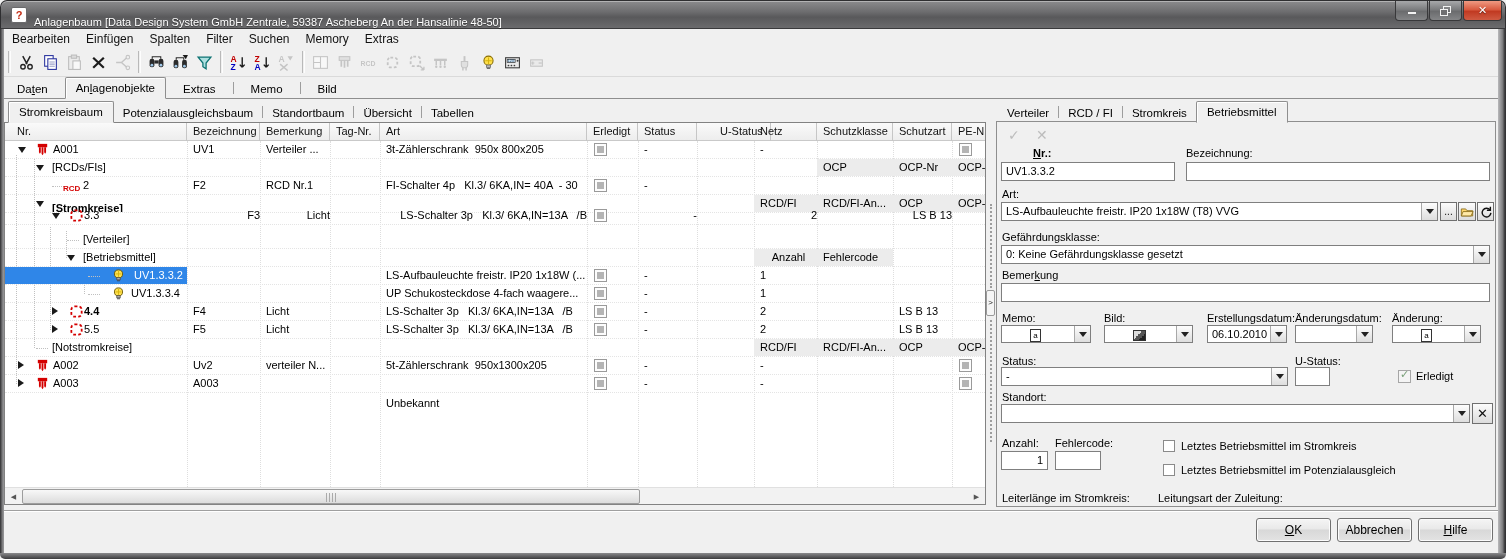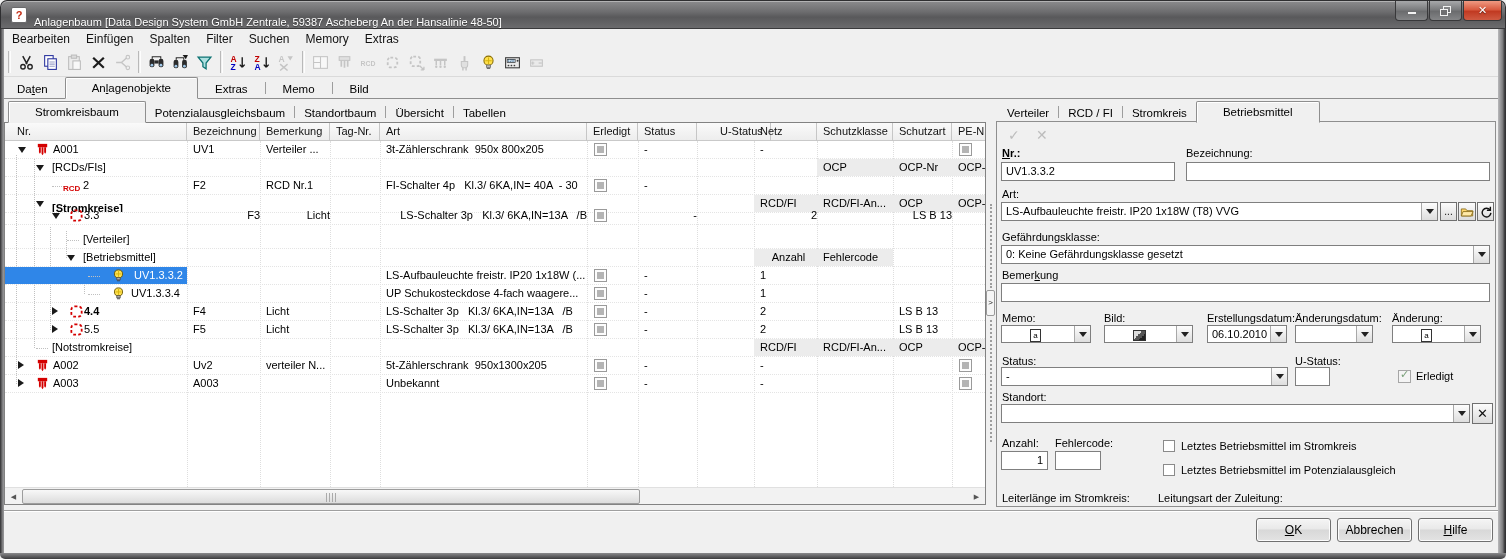--- a/index.html
+++ b/index.html
@@ -28,21 +28,21 @@
   .toolbar{position:absolute;left:4px;top:48px;width:1494px;height:29px;display:flex;align-items:center;
     background:#f0f0f0;border-bottom:1px solid #dadada;}
   .tsep{width:3px;height:22px;margin:0 3px 0 4px;border-left:1px solid #b9b9b9;border-right:1px solid #fdfdfd;}
   .tbtn{width:24px;height:23px;display:flex;align-items:center;justify-content:center;}
   .tbtn svg{width:17px;height:17px;}
   .tbtn.disabled{filter:grayscale(1) opacity(.5);}
   
   .tabbar{position:absolute;display:flex;align-items:flex-end;border-bottom:1px solid #8e8e8e;}
   .tab{font-size:11.5px;padding:3px 9px 3px 9px;white-space:nowrap;position:relative;color:#000;}
   .tab.selected{background:#f0f0f0;border:1px solid #8e8e8e;border-bottom:1px solid #f0f0f0;
-    margin-bottom:-1px;border-radius:2px 2px 0 0;padding:4px 26px;z-index:3;
+    margin-bottom:-1px;border-radius:2px 2px 0 0;padding:4px 10px;z-index:3;
     box-shadow:inset 1px 1px 0 #fff;}
   .tabdiv{width:1px;height:12px;background:#9d9d9d;margin:0 0 4px 0;}
   
   .treebox{position:absolute;left:4px;top:122px;width:982px;height:383px;background:#fff;border:1px solid #828282;}
   .thead{position:absolute;left:5px;top:123px;width:980px;height:18px;background:linear-gradient(#fafafa,#ededed);border-bottom:1px solid #c9c9c9;}
   .thcell{position:absolute;top:0;height:18px;font-size:11px;line-height:17px;color:#111;
     border-right:1px solid #c6c6c6;padding-left:6px;overflow:hidden;white-space:nowrap;}
   .tbody{position:absolute;left:5px;top:141px;width:980px;height:346px;overflow:hidden;}
   .colguide{position:absolute;top:0;width:0;border-left:1px dotted #dedede;height:346px;}
   .tguide{position:absolute;width:0;border-left:1px dotted #c0c0c0;}
@@ -66,21 +66,21 @@
   .hgrip{position:absolute;left:50%;top:3px;margin-left:-5px;width:10px;height:9px;
     background:repeating-linear-gradient(90deg,#aaa 0 1px,transparent 1px 3px);}
   
   .splitter{position:absolute;left:986px;top:122px;width:10px;height:383px;background:#f0f0f0;}
   .splitdots{position:absolute;left:4px;width:0;border-left:2px dotted #9d9d9d;}
   .splitbtn{position:absolute;left:0;top:168px;width:9px;height:26px;border:1px solid #9a9a9a;background:#f5f5f5;
     font-size:8px;line-height:24px;text-align:center;color:#222;border-radius:2px;}
   
   .pane{position:absolute;left:996px;top:121px;width:500px;height:386px;background:#f0f0f0;border:1px solid #8e8e8e;}
   .lbl{position:absolute;font-size:11px;color:#000;white-space:nowrap;}
-  .lbl.b{font-weight:bold;}
+  .lbl.b{font-weight:bold;margin-left:31px;}
   .fld{position:absolute;background:#fff;border:1px solid #7f7f7f;font-size:11px;line-height:17px;
     padding:0 4px;white-space:nowrap;overflow:hidden;color:#000;}
   .fld .arrow{position:absolute;right:0;top:0;bottom:0;width:16px;background:linear-gradient(#fdfdfd,#dedede);
     border-left:1px solid #a8a8a8;display:flex;align-items:center;justify-content:center;}
   .fld .arrow::after{content:"";width:0;height:0;border-left:4px solid transparent;border-right:4px solid transparent;border-top:5px solid #222;}
   .sbtn{position:absolute;border:1px solid #6f6f6f;background:linear-gradient(#fcfcfc,#dcdcdc);
     display:flex;align-items:center;justify-content:center;font-size:10px;color:#111;}
   .sbtn svg{width:14px;height:14px;}
   .cb{position:absolute;width:12px;height:12px;border:1px solid #8a8a8a;background:#fff;}
   .cb.checked{border-color:#a6a6a6;background:#f4f4f4;}
@@ -464,21 +464,21 @@
         <div class="cell" style="left: 633px; width: 59px; padding-left: 6px;">-</div>
         <div class="cell" style="left: 749px; width: 63px; padding-left: 6px;">-</div>
         <div class="gcb" style="left: 954px;"></div>
       </div>
       <div class="trow" style="top: 234px;">
         <div class="cell" style="left: 0px; width: 182px;"><span class="tri-r" style="left: 13px;"></span><span class="ticon" style="left: 30px;"><svg viewBox="0 0 16 16">
               <rect x="3" y="2" width="10" height="3.6" fill="#d40000"></rect>
               <path d="M4.2 5.6h2v5.2l-1 1.6-1-1.6zM7 5.6h2v6.8l-1 1.8-1-1.8zM9.8 5.6h2v5.2l-1 1.6-1-1.6z" fill="#d40000"></path>
             </svg></span><span style="position: absolute; left: 48px; top: 0px; line-height: 17px; white-space: pre;">A003</span></div>
         <div class="cell" style="left: 182px; width: 73px; padding-left: 6px;">A003</div>
-        <div class="cell" style="left: 375px; width: 207px; padding-left: 6px;">Unbekannt</div>
+        <div class="cell" style="left: 375px; width: 207px; padding-left: 6px; margin-top: 20px;">Unbekannt</div>
         <div class="gcb" style="left: 589px;"></div>
         <div class="cell" style="left: 633px; width: 59px; padding-left: 6px;">-</div>
         <div class="cell" style="left: 749px; width: 63px; padding-left: 6px;">-</div>
         <div class="gcb" style="left: 954px;"></div>
       </div>
     </div>
 
   <div class="hscroll">
     <div class="harrow" style="left:0;">◀</div>
     <div class="hthumb">

